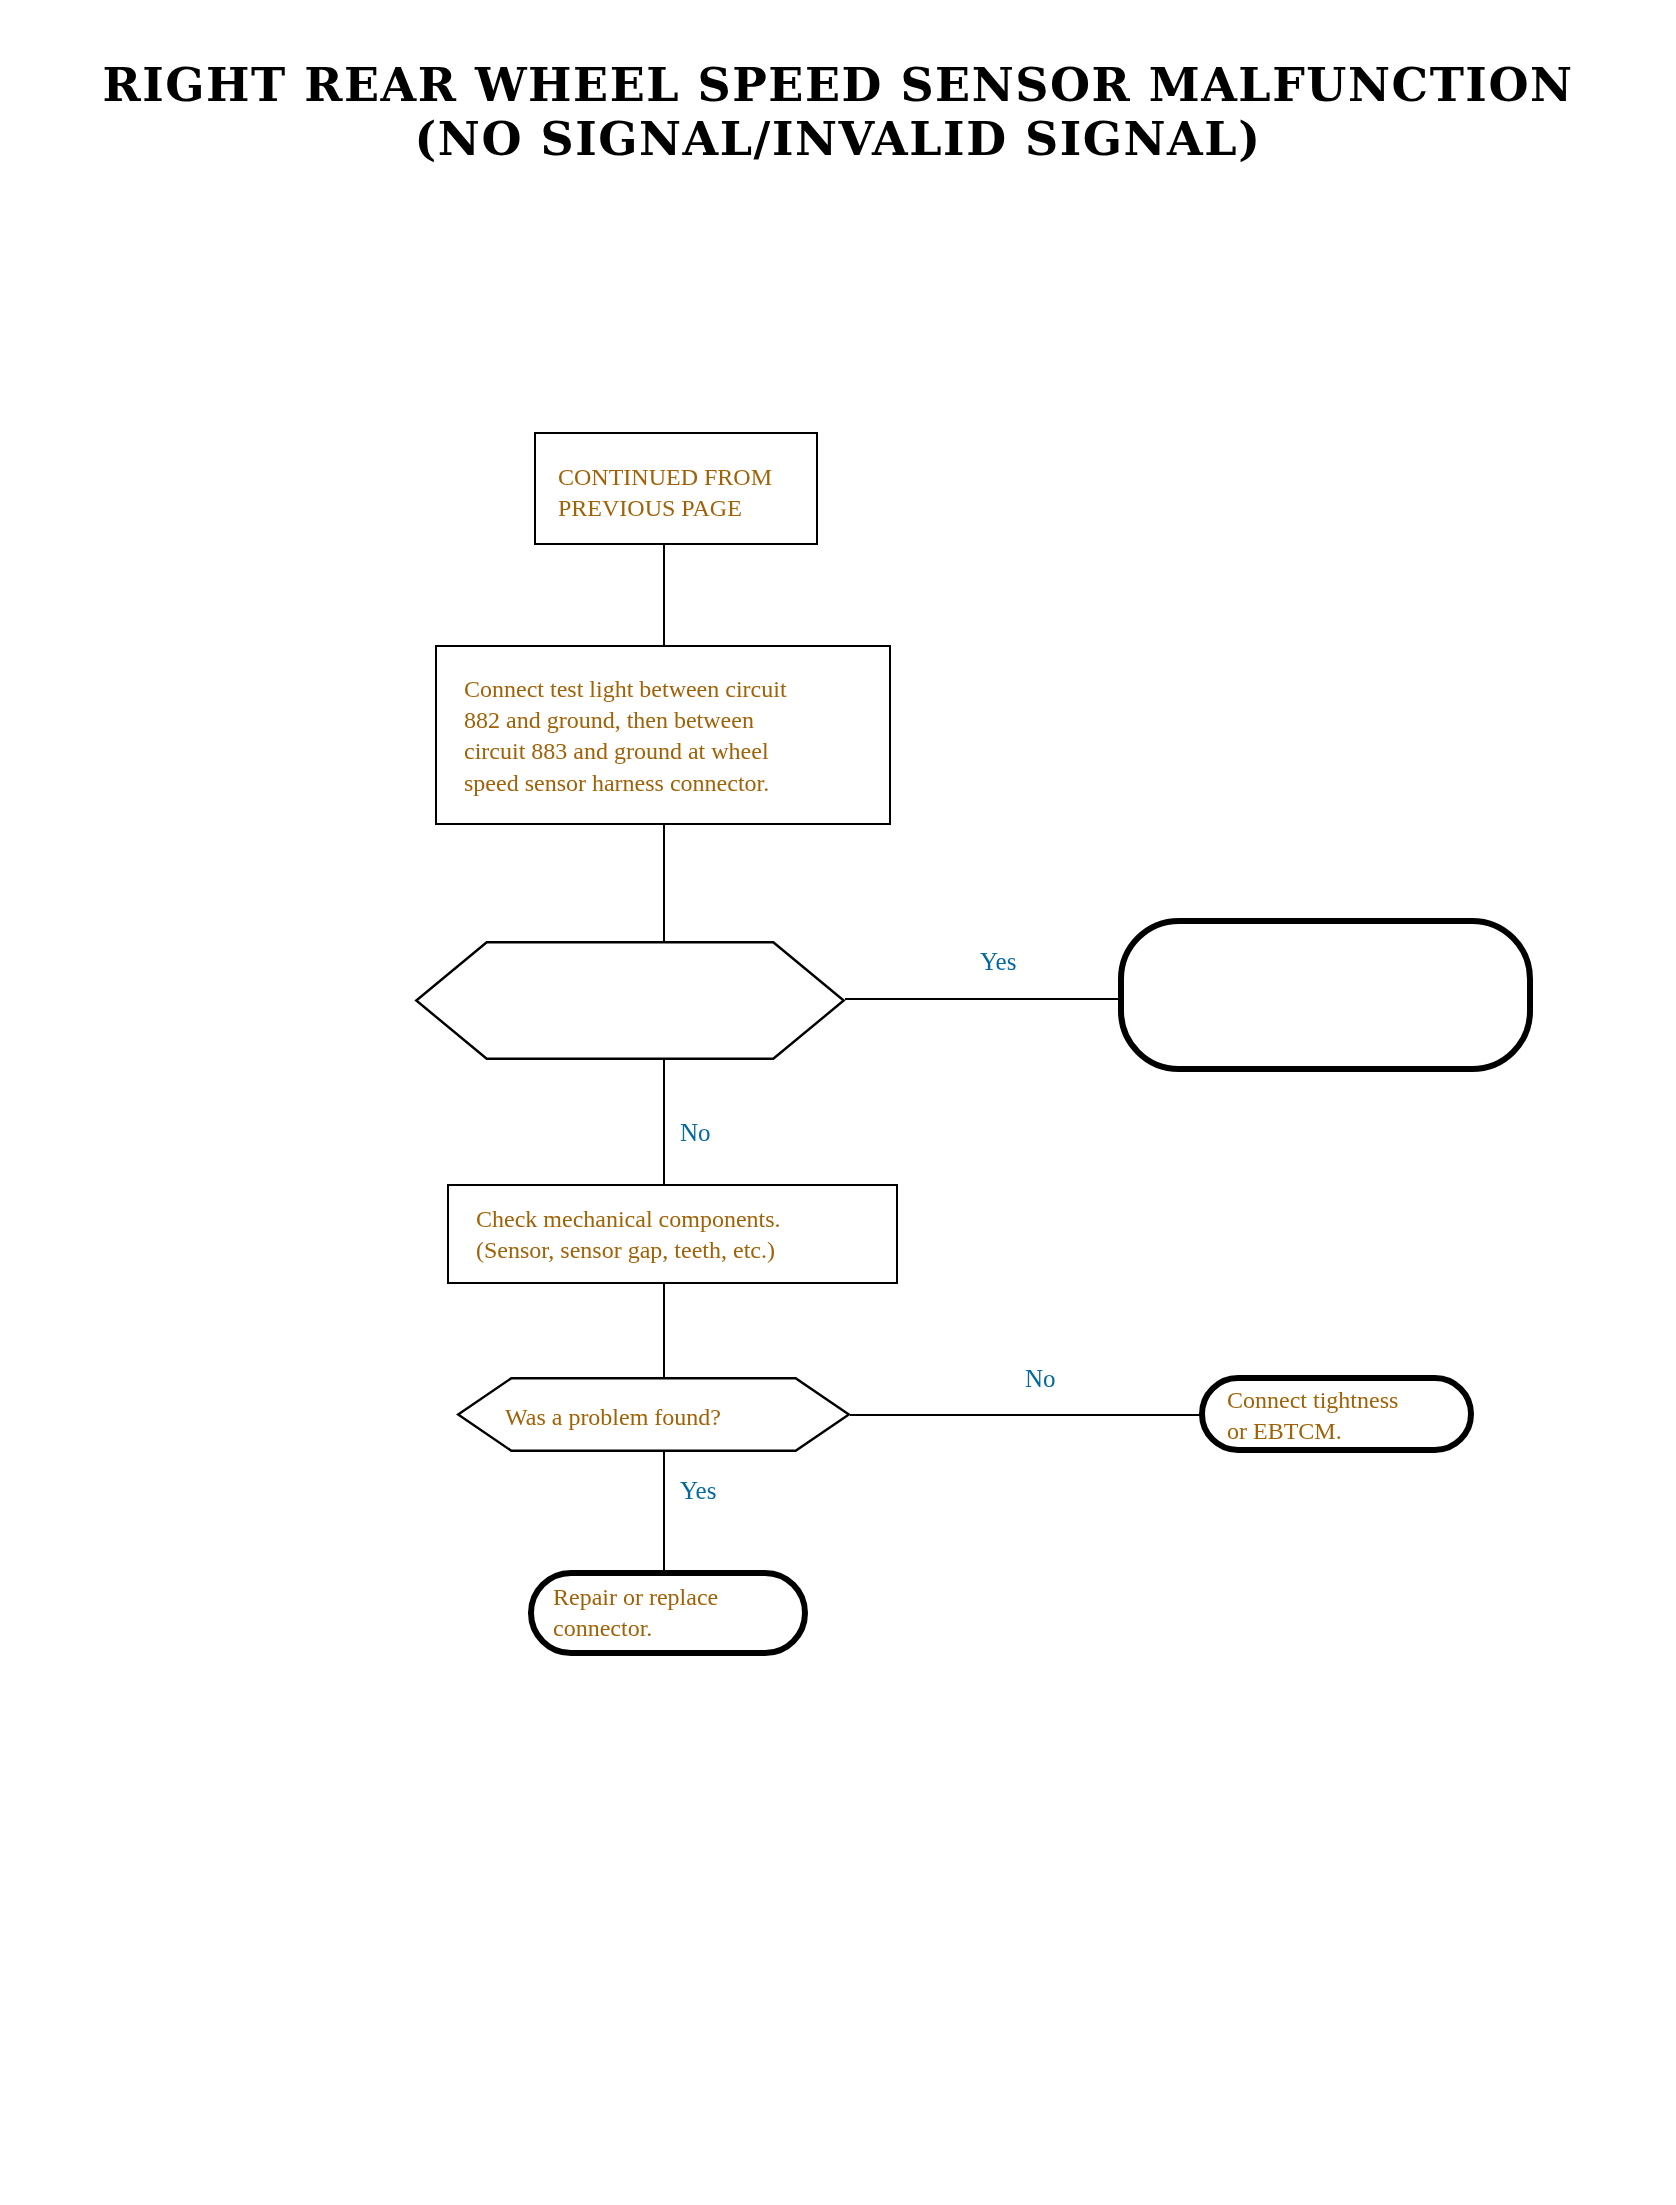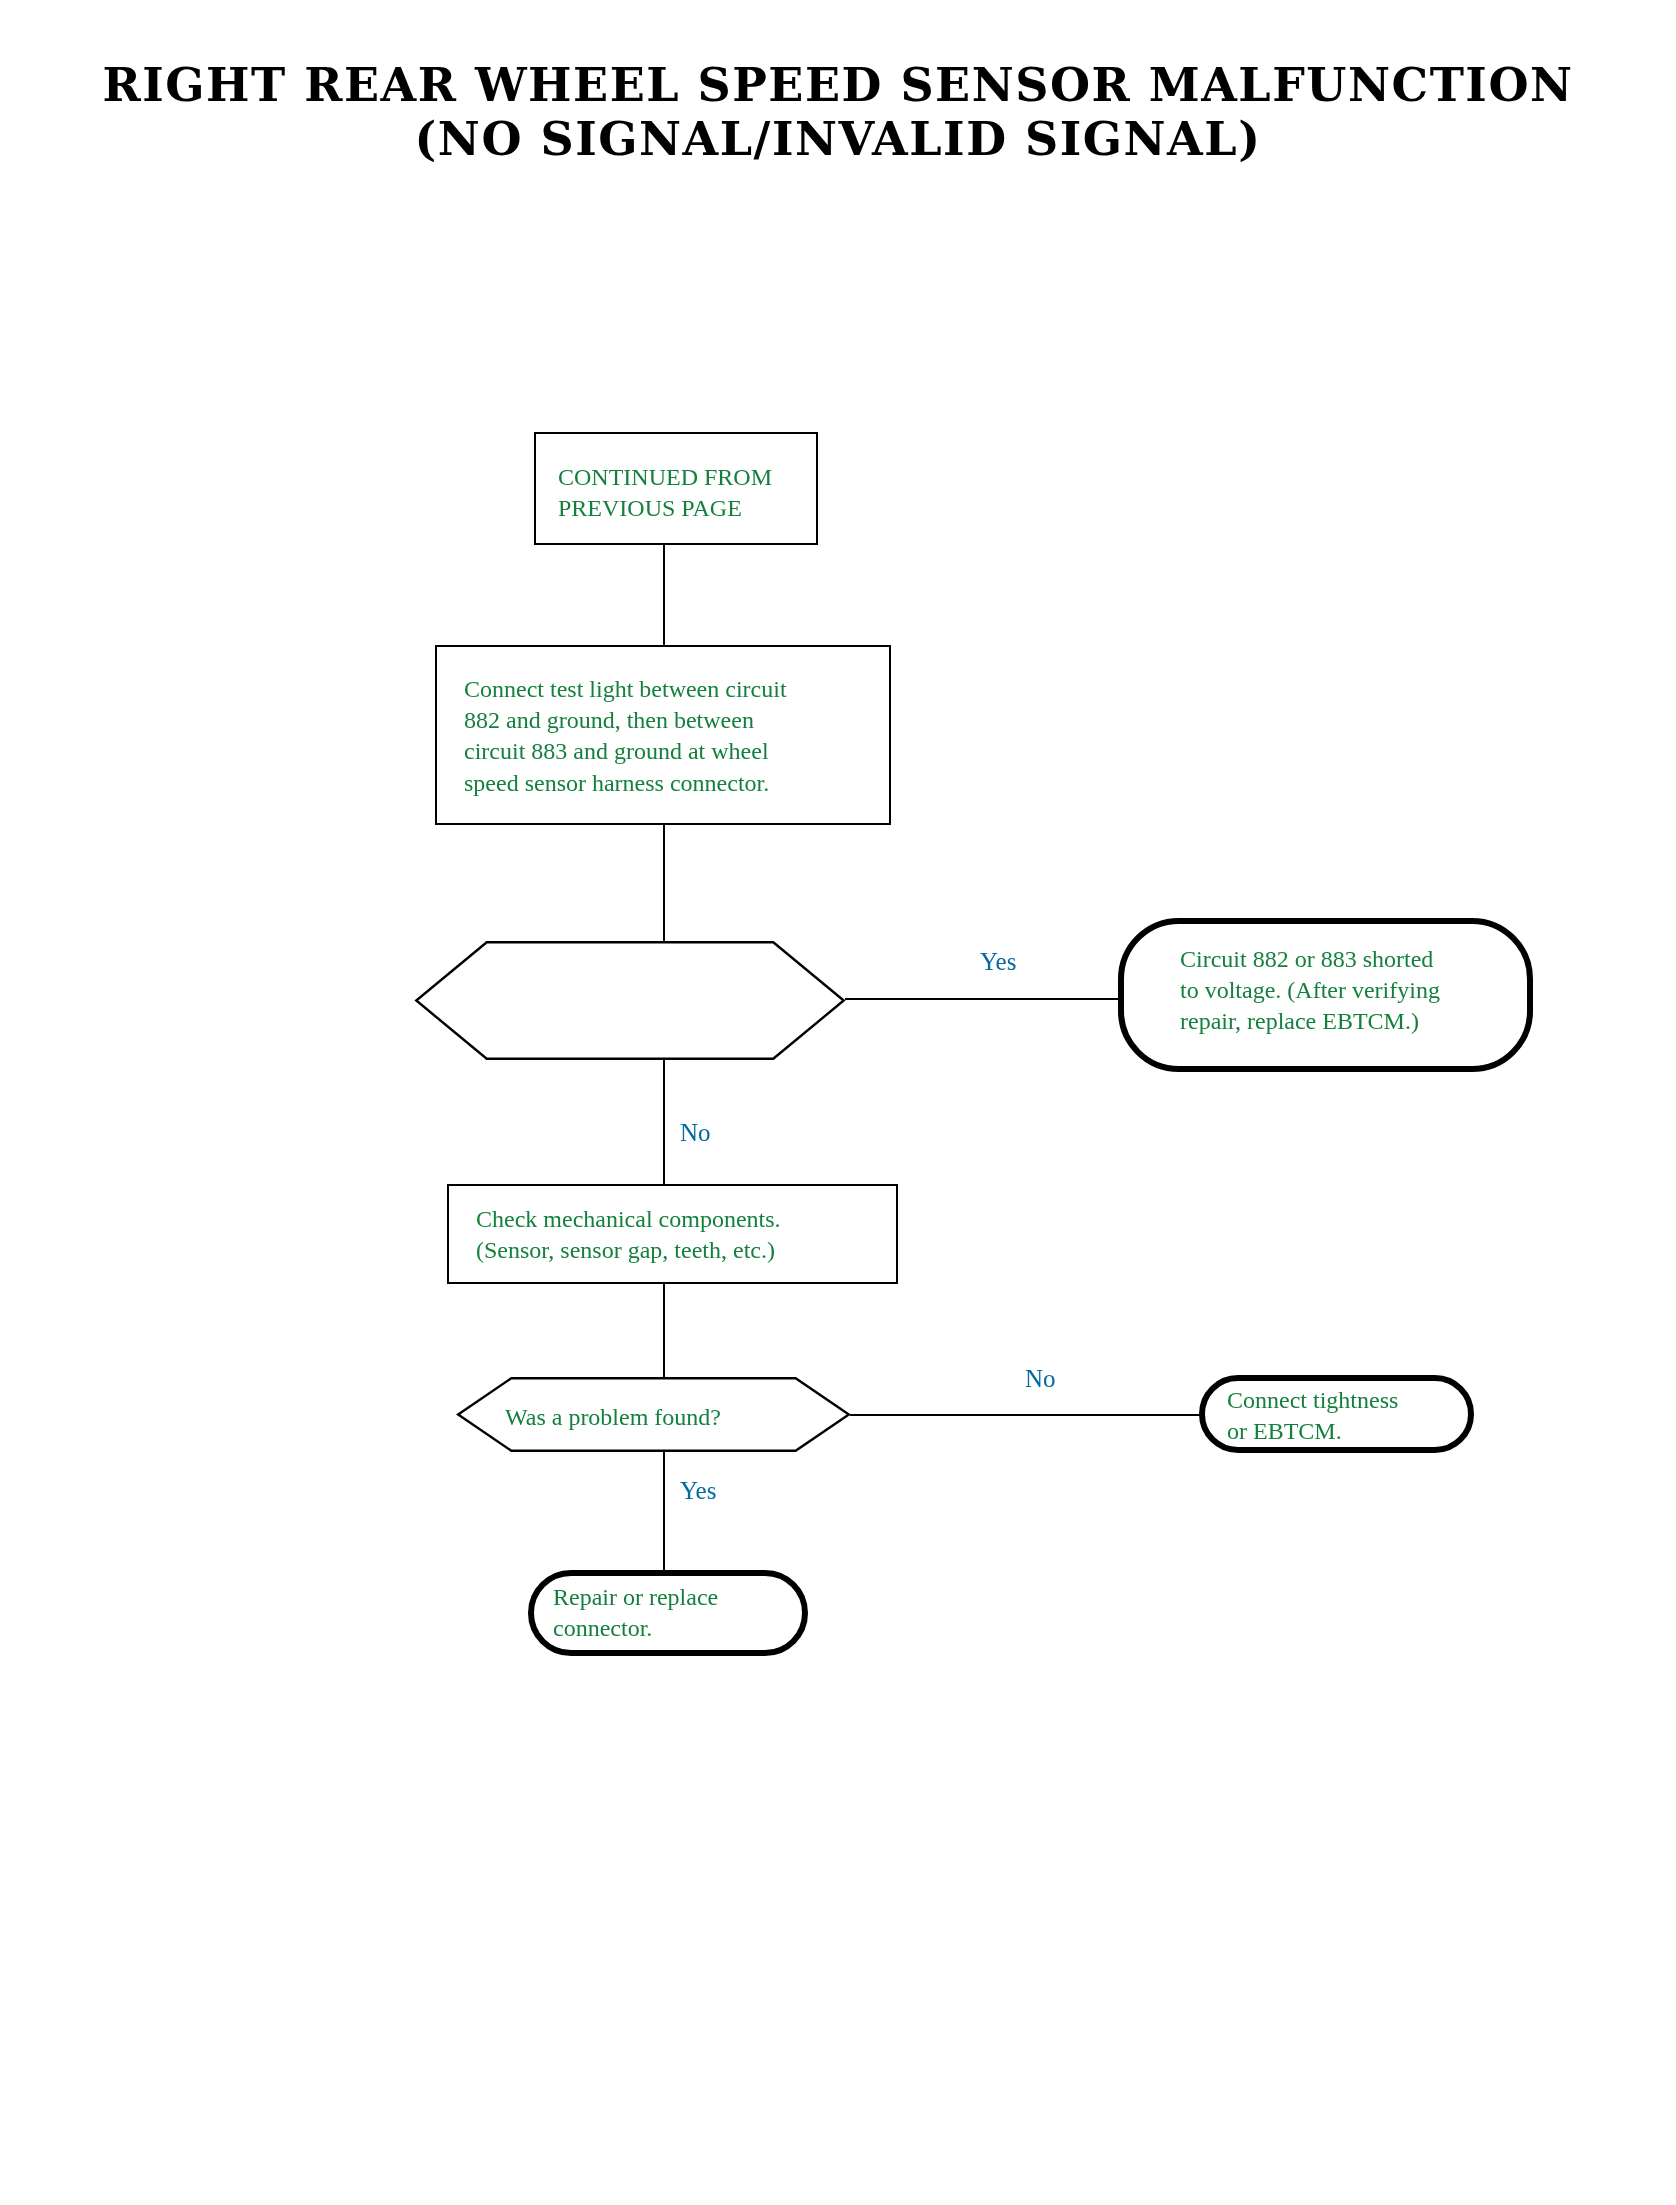--- a/index.html
+++ b/index.html
@@ -36,21 +36,21 @@
   }
 
   
   .shape-text {
     position: absolute;
     font-family: "Liberation Serif", "DejaVu Serif", serif;
     font-size: 24px;
     line-height: 1.30;
     text-align: left;
     white-space: pre-line;
-    color: #15803d;
+    color: #a16207;
   }
 
   
   .rect {
     position: absolute;
     border: 2.4px solid #000;
     background: #fff;
     box-sizing: border-box;
   }
 
@@ -120,23 +120,20 @@
   <div class="hex-wrap" style="left:415px; top:918px; width:430px; height:119px;">
     <svg width="430" height="119" viewBox="0 0 708 196">
       <polygon points="118,2 590,2 706,98 590,194 118,194 2,98" fill="#ffffff" stroke="#000000" stroke-width="4"></polygon>
     </svg>
   </div>
 
   <div class="hline" style="left:845px; top:975px; width:275px;"></div>
   <div class="branch-label" style="left:980px; top:926px;">Yes</div>
 
   <div class="term" style="left:1118px; top:895px; width:415px; height:154px; border-radius:61px;"></div>
-  <div class="shape-text" style="left:1180px; top:921px; width:340px;">Circuit 882 or 883 shorted
-to voltage. (After verifying
-repair, replace EBTCM.)</div>
 
   <div class="vline" style="left:663px; top:1037px; height:125px;"></div>
   <div class="branch-label" style="left:680px; top:1097px;">No</div>
 
   <div class="rect" style="left:447px; top:1161px; width:451px; height:100px;"></div>
   <div class="shape-text" style="left:476px; top:1181px; width:419px;">Check mechanical components.
 (Sensor, sensor gap, teeth, etc.)</div>
 
   <div class="vline" style="left:663px; top:1261px; height:94px;"></div>
 

